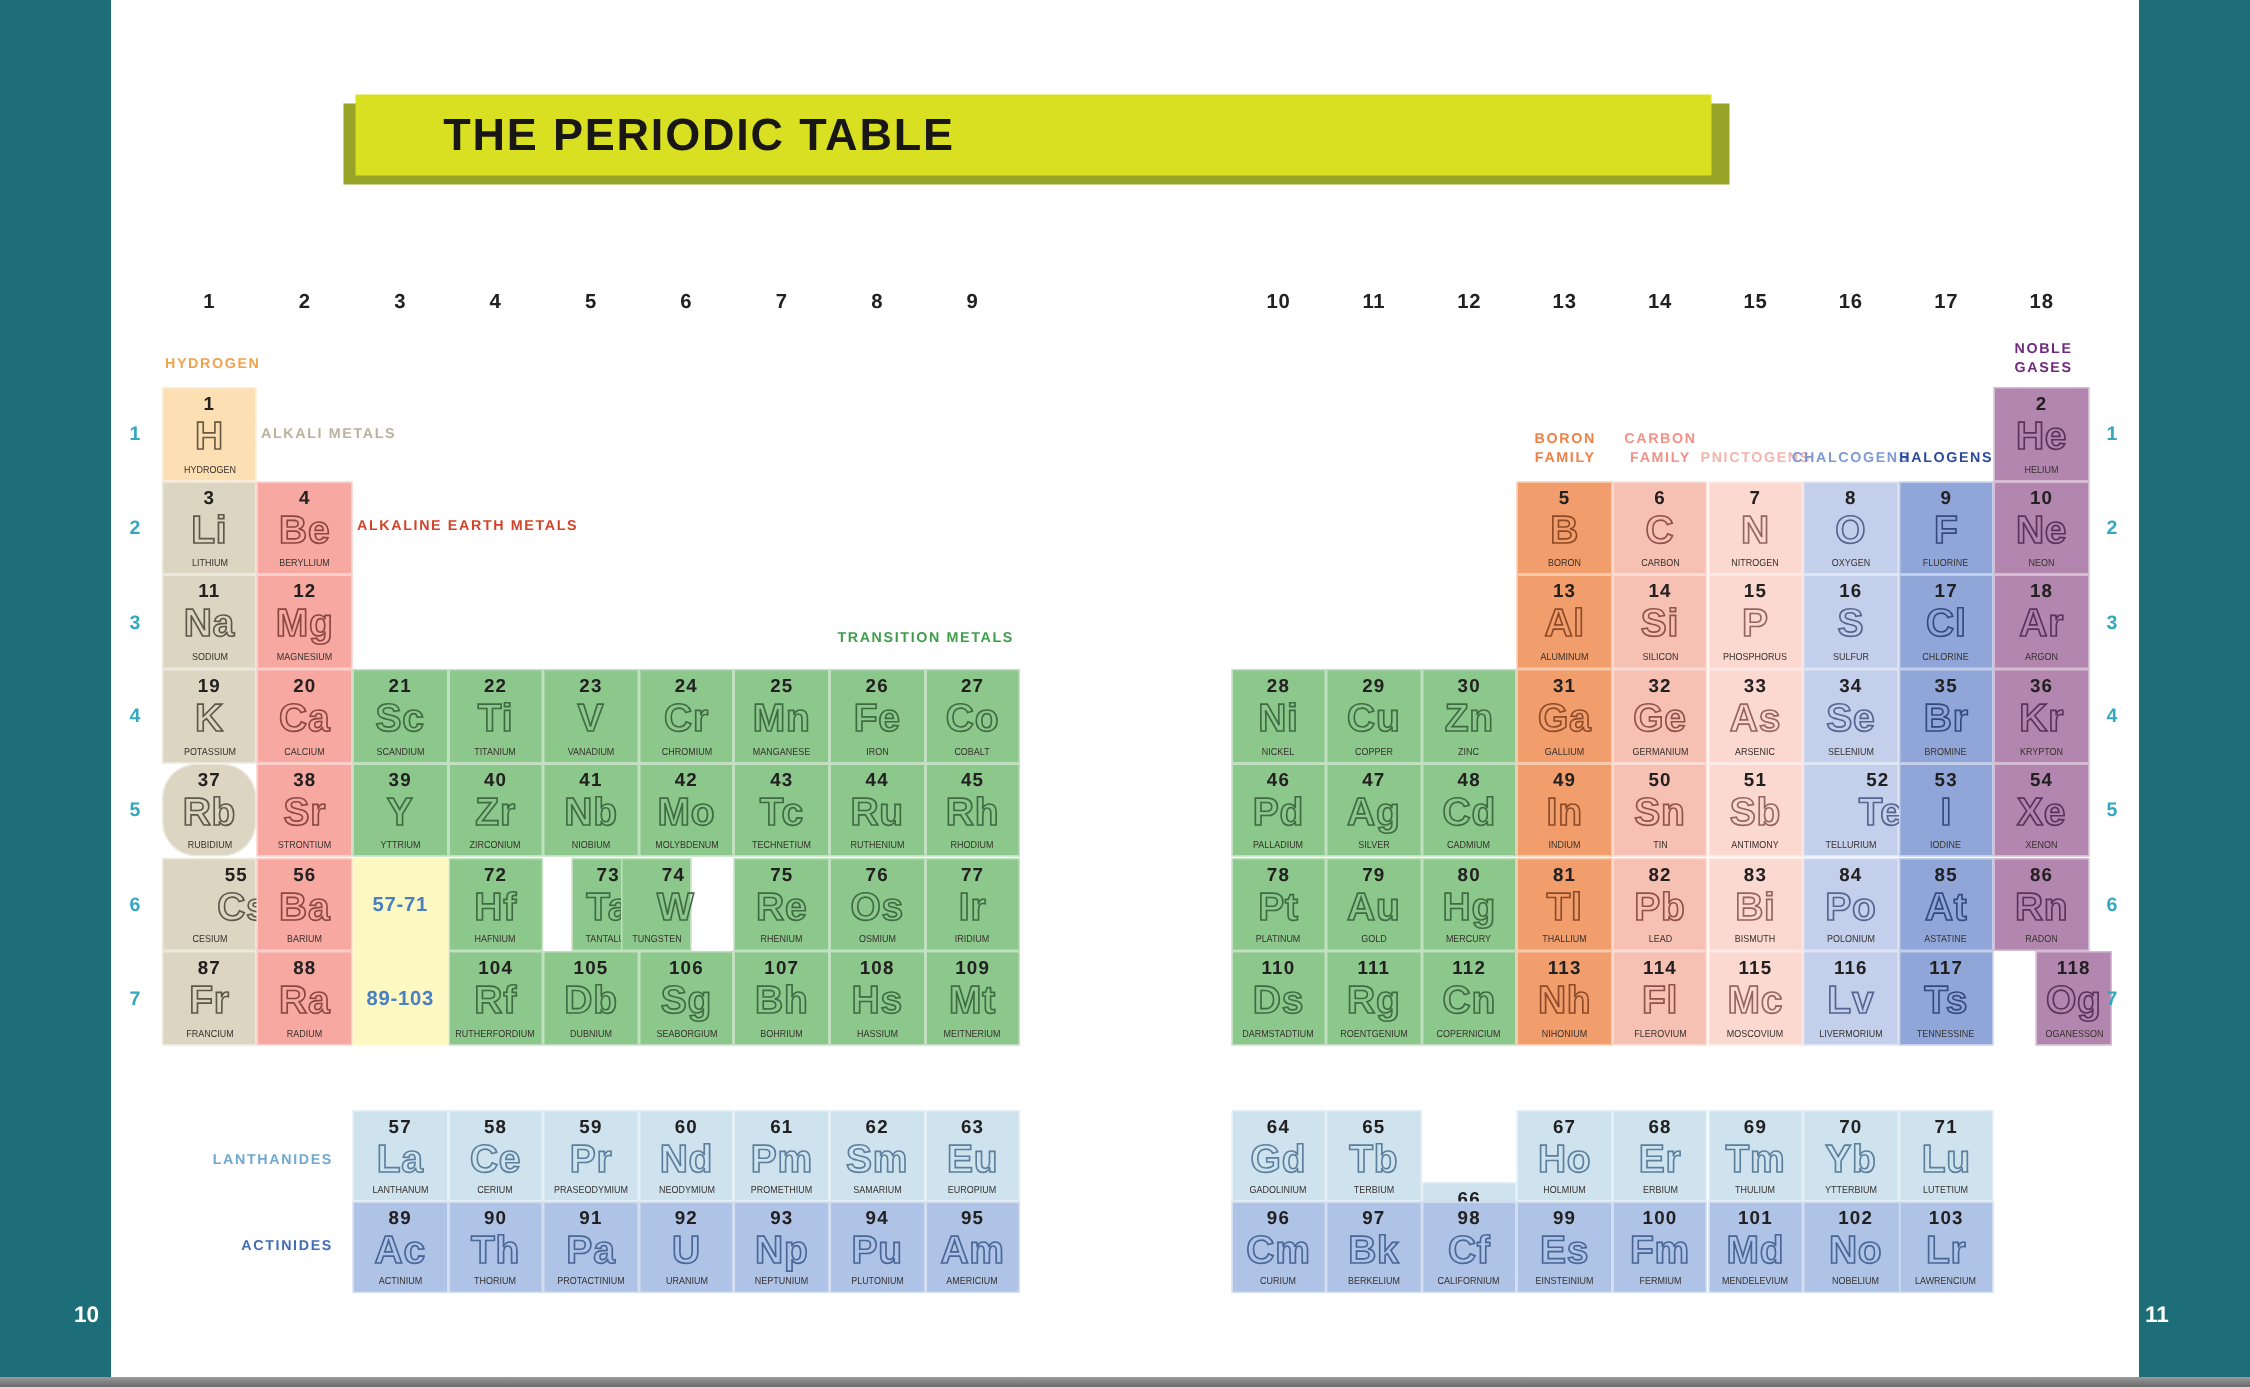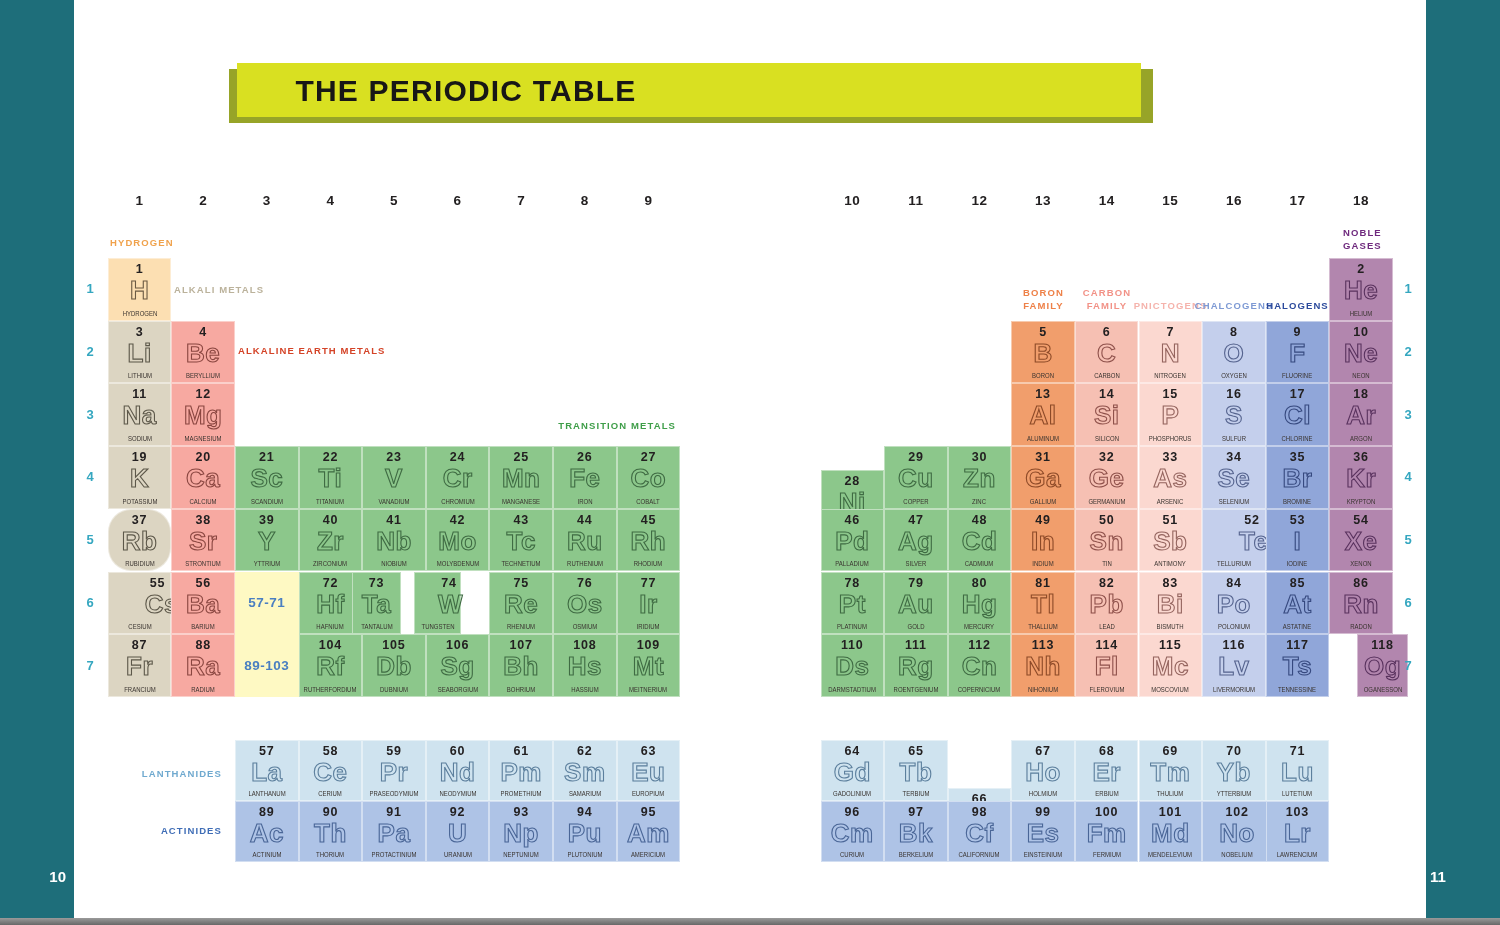--- a/index.html
+++ b/index.html
@@ -172,21 +172,21 @@
       <div class="cell" style="left: 171.4px; top: 571.5px; width: 63.6px; height: 62.7px; --bg: #f7a9a1; --st: #8a4640;">
         <div class="num">56</div>
         <div class="sym">Ba</div>
         <div class="name">BARIUM</div>
       </div>
       <div class="cell" style="left: 298.6px; top: 571.5px; width: 63.6px; height: 62.7px; --bg: #8cc78b; --st: #3f6b43;">
         <div class="num">72</div>
         <div class="sym">Hf</div>
         <div class="name">HAFNIUM</div>
       </div>
-      <div class="cell" style="left: 352px; top: 571.5px; width: 49px; height: 62.7px; --bg: #8cc78b; --st: #3f6b43;">
+      <div class="cell" style="left: 381px; top: 571.5px; width: 49px; height: 62.7px; --bg: #8cc78b; --st: #3f6b43;">
         <div class="num">73</div>
         <div class="sym">Ta</div>
         <div class="name">TANTALUM</div>
       </div>
       <div class="cell" style="left: 414px; top: 571.5px; width: 47px; height: 62.7px; padding-left: 23px; --bg: #8cc78b; --st: #3f6b43;">
         <div class="num">74</div>
         <div class="sym">W</div>
         <div class="name">TUNGSTEN</div>
       </div>
       <div class="cell" style="left: 489.4px; top: 571.5px; width: 63.6px; height: 62.7px; --bg: #8cc78b; --st: #3f6b43;">
@@ -302,21 +302,21 @@
       <div class="cell" style="left: 1265.7px; top: 383.4px; width: 63.6px; height: 62.7px; --bg: #90a6d9; --st: #36497f;">
         <div class="num">17</div>
         <div class="sym">Cl</div>
         <div class="name">CHLORINE</div>
       </div>
       <div class="cell" style="left: 1329.3px; top: 383.4px; width: 63.6px; height: 62.7px; --bg: #b286ae; --st: #59325e;">
         <div class="num">18</div>
         <div class="sym">Ar</div>
         <div class="name">ARGON</div>
       </div>
-      <div class="cell" style="left: 820.5px; top: 446.1px; width: 63.6px; height: 62.7px; margin-top: 24px; --bg: #8cc78b; --st: #3f6b43;">
+      <div class="cell" style="left: 820.5px; top: 446.1px; width: 63.6px; height: 62.7px; --bg: #8cc78b; --st: #3f6b43;">
         <div class="num">28</div>
         <div class="sym">Ni</div>
         <div class="name">NICKEL</div>
       </div>
       <div class="cell" style="left: 884.1px; top: 446.1px; width: 63.6px; height: 62.7px; --bg: #8cc78b; --st: #3f6b43;">
         <div class="num">29</div>
         <div class="sym">Cu</div>
         <div class="name">COPPER</div>
       </div>
       <div class="cell" style="left: 947.7px; top: 446.1px; width: 63.6px; height: 62.7px; --bg: #8cc78b; --st: #3f6b43;">

